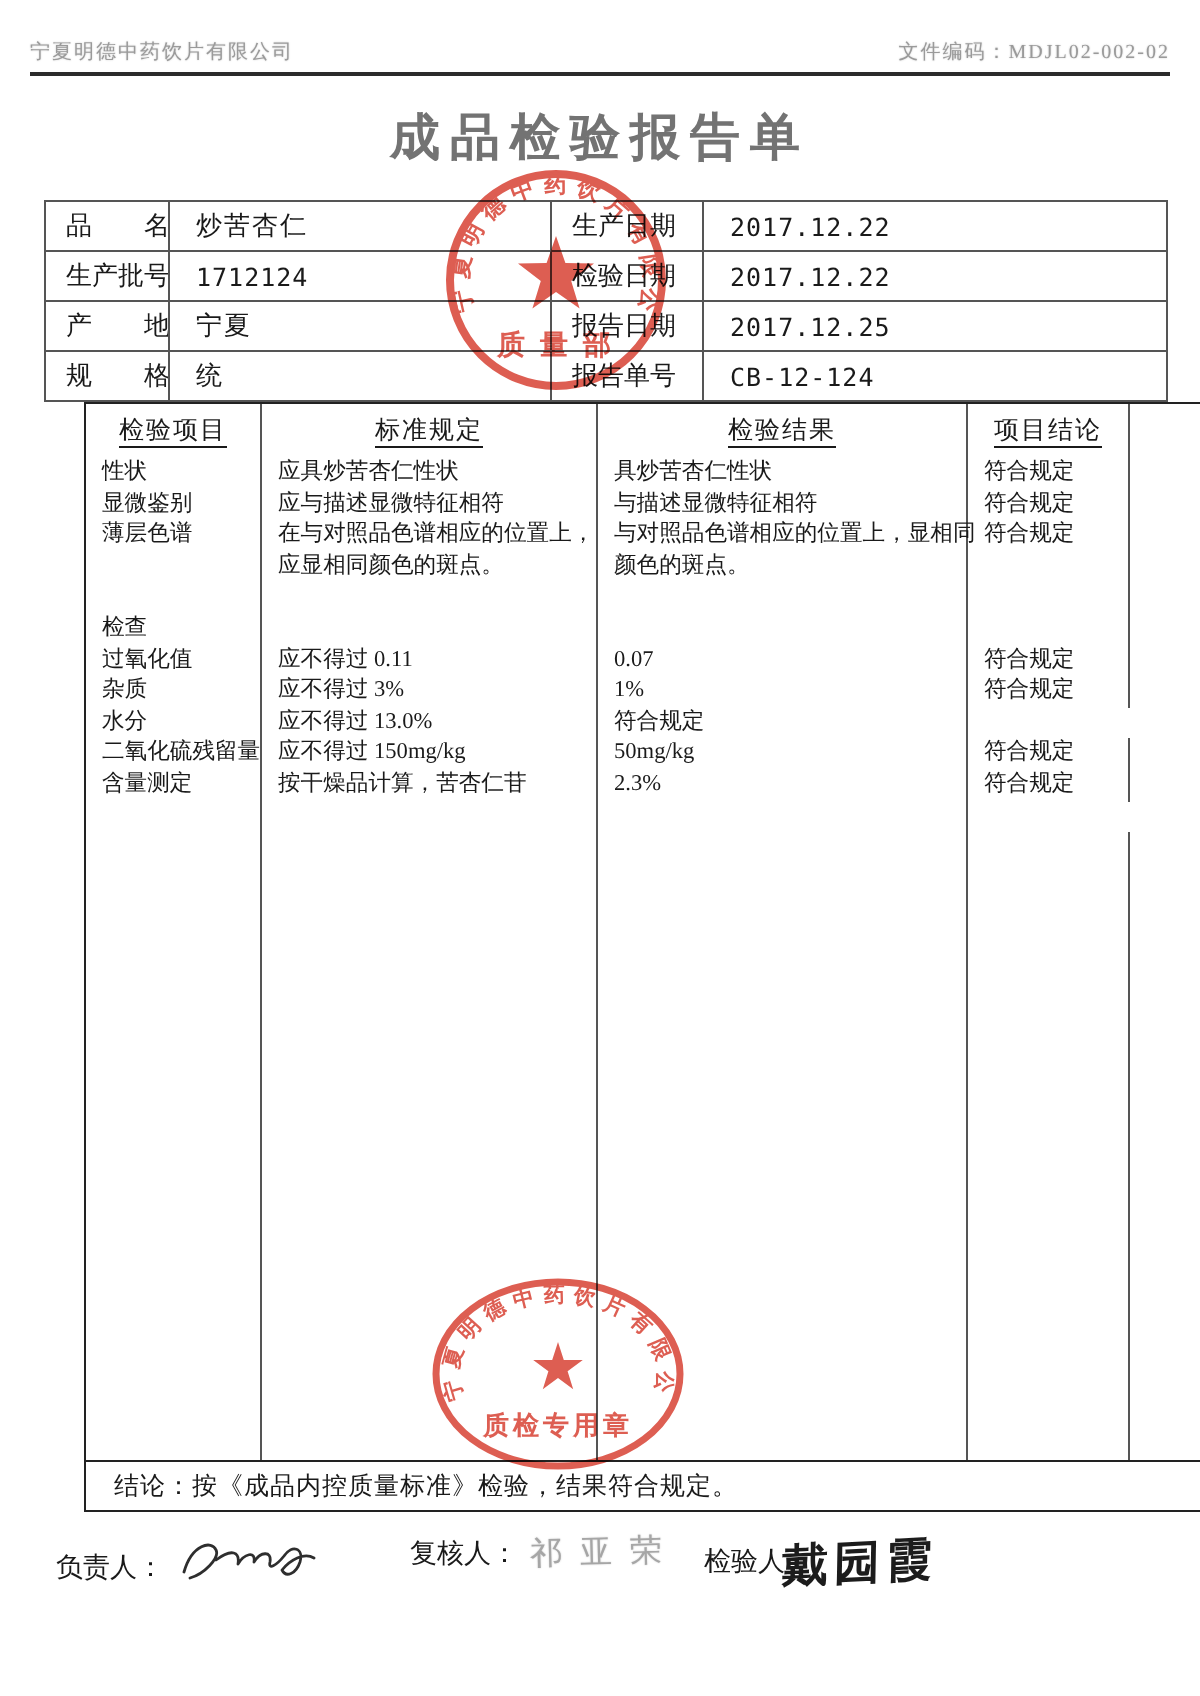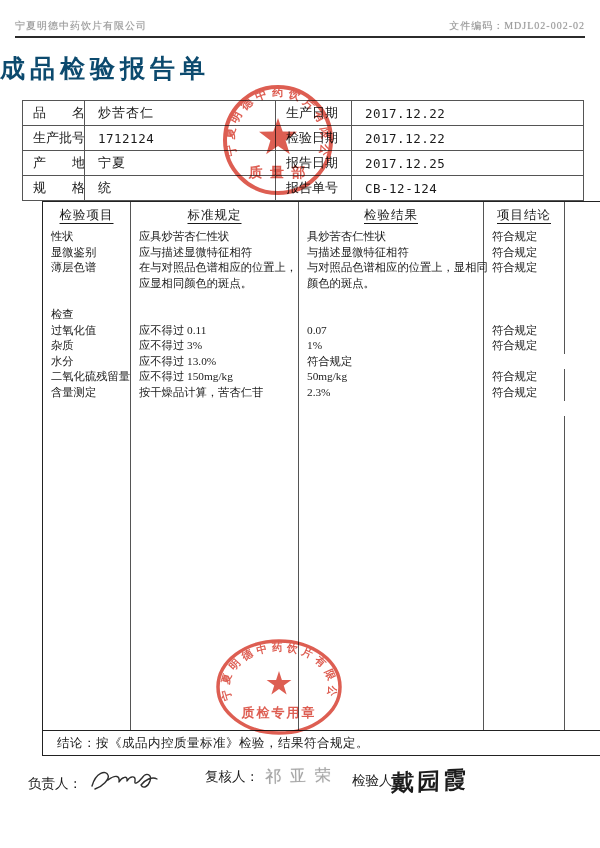--- a/index.html
+++ b/index.html
@@ -14,21 +14,21 @@
     display:flex;justify-content:space-between;align-items:flex-end;
     border-bottom:2.5px solid #2b2b2b;padding-bottom:3px;box-sizing:border-box;
   }
   .doc-header span{
     font-size:10px;color:#9a9a9a;letter-spacing:1px;
     text-shadow:0 0 1px #c9c9c9;white-space:nowrap;
   }
   
   .title{
     position:absolute;left:0;top:52px;width:600px;margin:0;
-    font-size:25px;font-weight:bold;color:#0c4a6e;
+    text-align:center;font-size:25px;font-weight:bold;color:#737373;
     letter-spacing:5px;
   }
   
   .info-table{
     position:absolute;left:22px;top:100px;width:561px;
     border-collapse:collapse;table-layout:fixed;
     border:1.5px solid #222;
   }
   .info-table td{
     border:1px solid #555;height:24px;font-size:13px;

